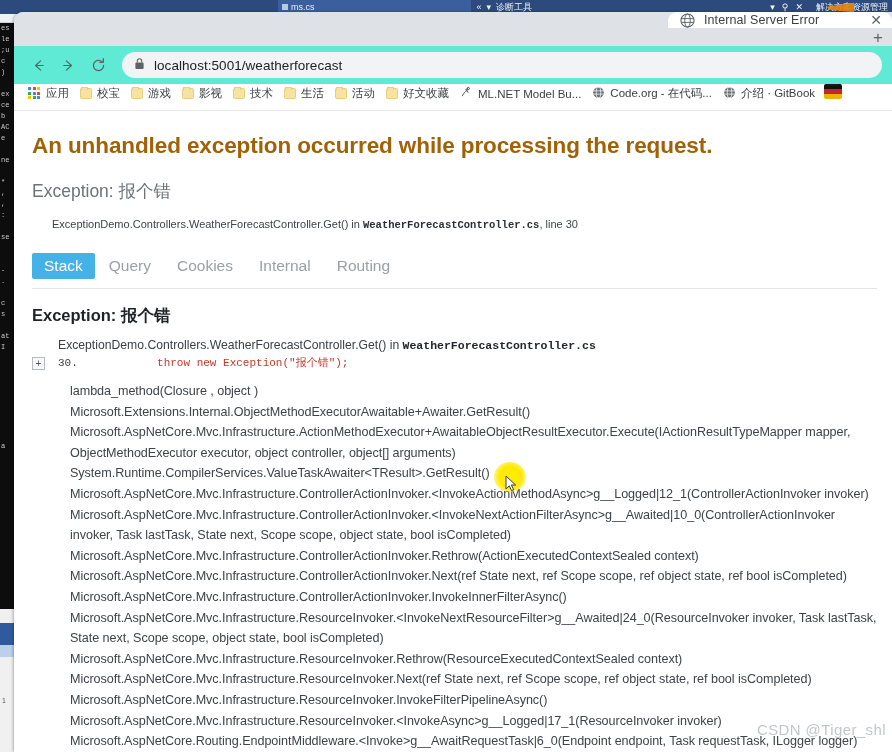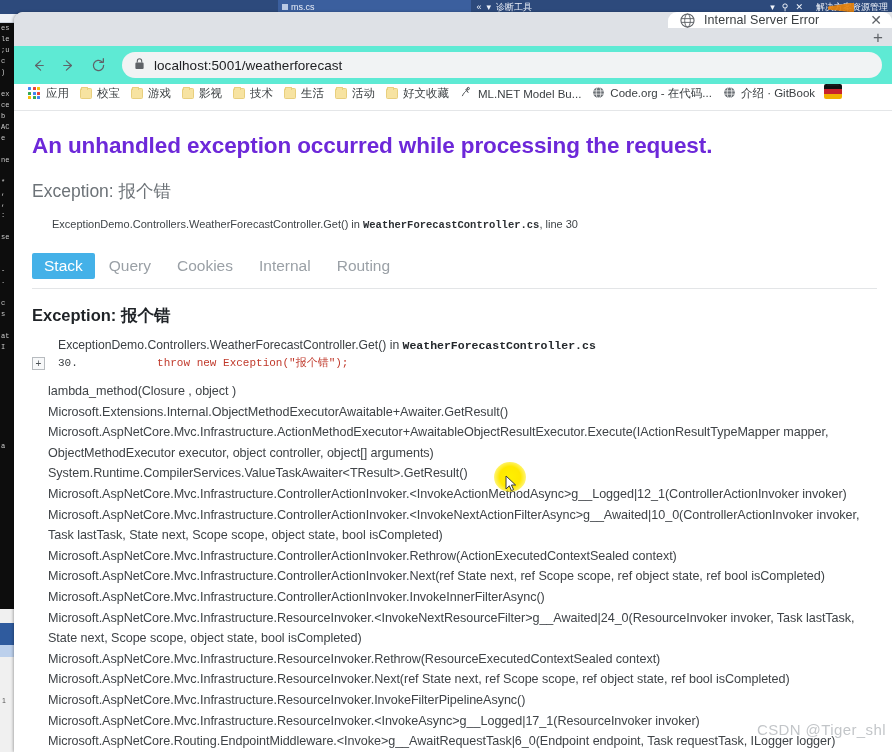--- a/index.html
+++ b/index.html
@@ -248,21 +248,21 @@
     height: 641px;
     overflow: hidden;
     padding: 0;
   }
   .page-inner { padding: 0 14px 0 14px; }
 
   h1.err-title {
     margin: 22px 0 0 4px;
     font-size: 22.5px;
     font-weight: bold;
-    color: #6d28d9;
+    color: #a16207;
     letter-spacing: -.1px;
   }
   .err-subtitle {
     margin: 20px 0 0 4px;
     font-size: 17.5px;
     font-weight: normal;
     color: #6d7378;
   }
   .err-location {
     margin: 15px 0 0 24px;
@@ -347,21 +347,21 @@
     font-family: "Liberation Mono", monospace;
     font-size: 11px;
     white-space: pre;
     color: #3c4044;
   }
   .code-line .kw { color: #c0392b; }
   .code-line .num { color: #3c4044; }
 
   .trace-list { margin-top: 7px; }
   .trace-line {
-    margin-left: 20px;
+    margin-left: 42px;
     font-size: 12.6px;
     color: #3f4347;
     line-height: 20.6px;
     padding: 0;
     max-width: 854px;
     letter-spacing: -.05px;
   }
   .trace-line.wrap { white-space: normal; }
   .trace-line.nowrap { white-space: nowrap; overflow: hidden; }
 

